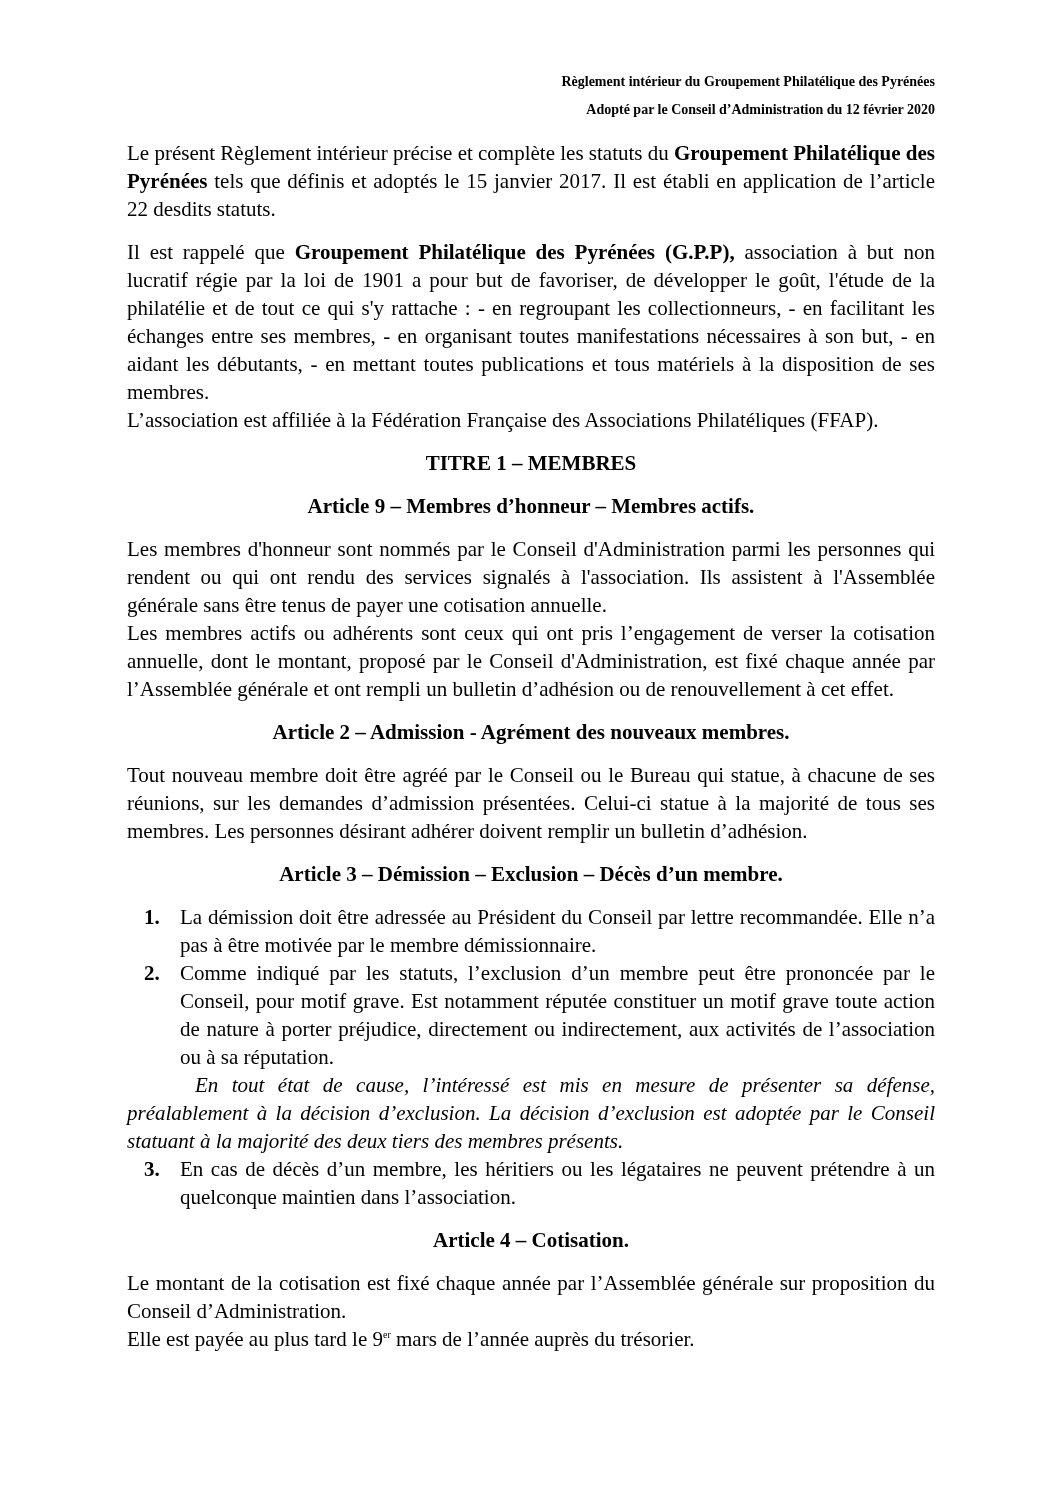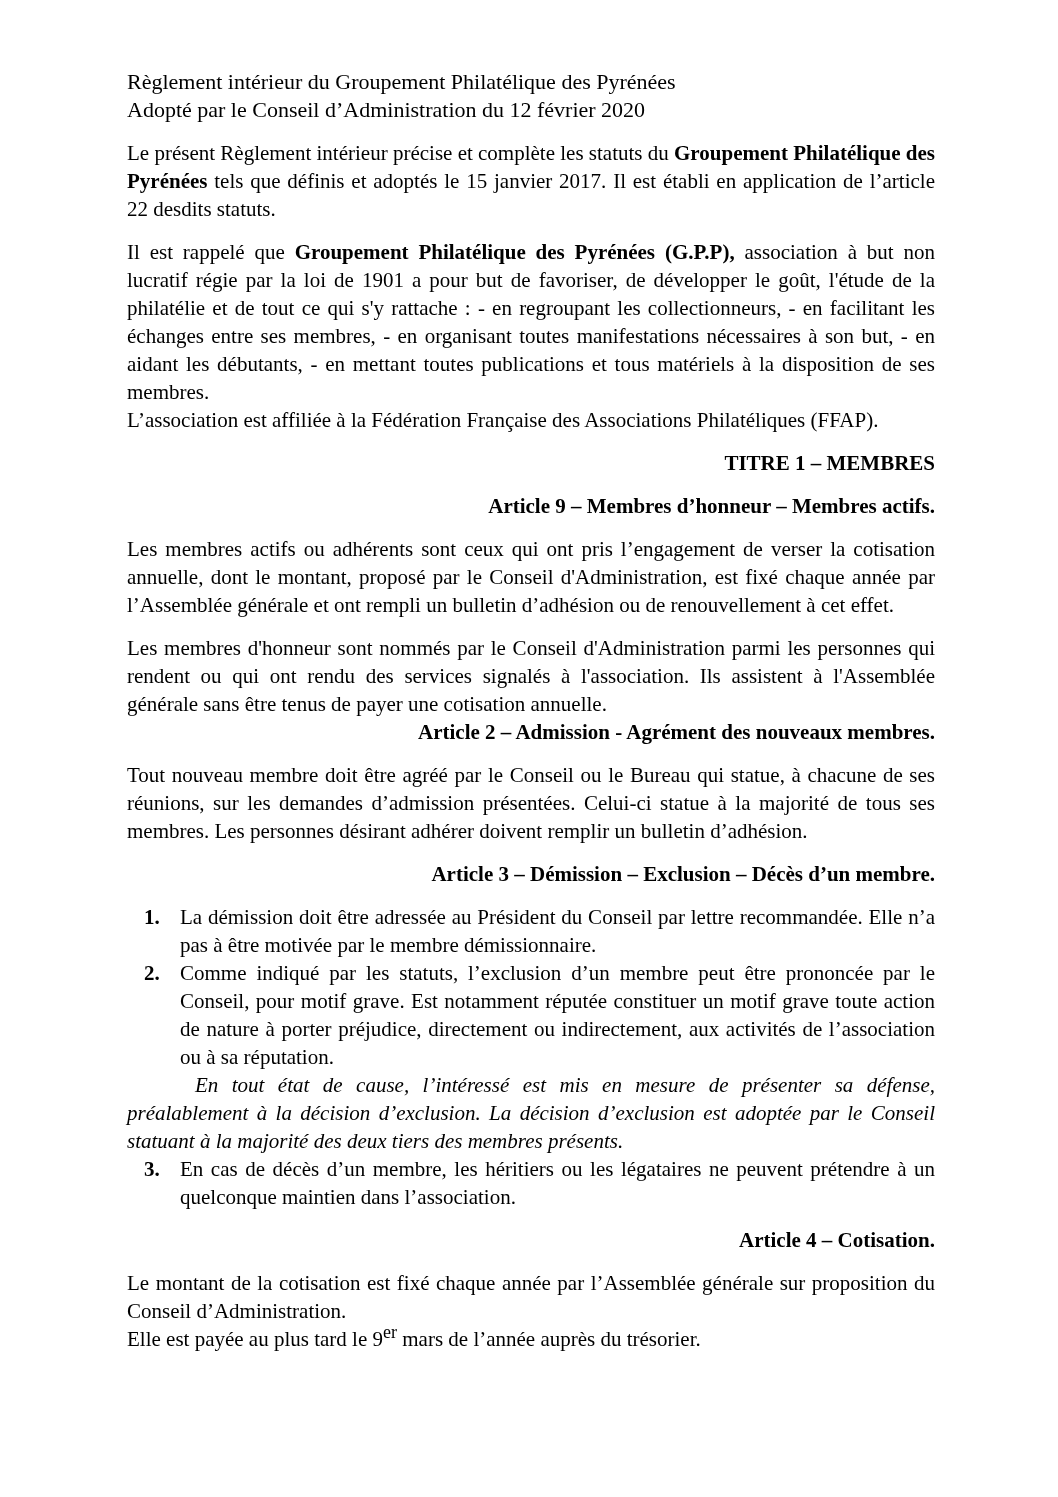--- a/index.html
+++ b/index.html
@@ -14,37 +14,37 @@
     box-sizing: border-box;
     background: #ffffff;
     color: #000000;
     font-family: "Liberation Serif", "DejaVu Serif", serif;
     font-size: 21px;
     line-height: 28px;
     padding: 68px 123px 40px 127px;
     overflow: hidden;
   }
   .doc-title {
-    text-align: left;
-    font-weight: normal;
-    font-size: 22px;
+    text-align: right;
+    font-weight: bold;
+    font-size: 14px;
     line-height: 28px;
     margin: 0 0 15px 0;
   }
   .para {
     margin: 0 0 15px 0;
     text-align: justify;
   }
   .tight {
     margin-bottom: 0;
   }
   .heading {
     font-weight: bold;
     margin: 0 0 15px 0;
-    text-align: right;
+    text-align: center;
   }
   .list-block {
     margin: 0 0 15px 0;
   }
   .li {
     display: flex;
   }
   .li .num {
     flex: 0 0 36px;
     margin-left: 17px;
@@ -56,21 +56,21 @@
     text-align: justify;
   }
   .hang {
     margin: 0;
     text-indent: 68px;
     text-align: justify;
     font-style: italic;
   }
   b { font-weight: bold; }
   sup {
-    font-size: 18px;
+    font-size: 10px;
     line-height: 0;
     vertical-align: super;
   }
 </style>
 </head>
 <body>
 
 <div class="page">
 
   <div class="doc-title tight">Règlement intérieur du Groupement Philatélique des Pyrénées</div>
@@ -78,22 +78,22 @@
 
   <p class="para"><span>Le présent Règlement intérieur précise et complète les statuts du </span><b>Groupement Philatélique des Pyrénées</b><span> tels que définis et adoptés le 15 janvier 2017. Il est établi en application de l’article 22 desdits statuts.</span></p>
 
   <p class="para tight"><span>Il est rappelé que </span><b>Groupement Philatélique des Pyrénées (G.P.P),</b><span> association à but non lucratif régie par la loi de 1901 a pour but de favoriser, de développer le goût, l'étude de la philatélie et de tout ce qui s'y rattache : - en regroupant les collectionneurs, - en facilitant les échanges entre ses membres, - en organisant toutes manifestations nécessaires à son but, - en aidant les débutants, - en mettant toutes publications et tous matériels à la disposition de ses membres.</span></p>
   <p class="para">L’association est affiliée à la Fédération Française des Associations Philatéliques (FFAP).</p>
 
 
   <div class="heading">TITRE 1 – MEMBRES</div>
 
   <div class="heading">Article 9 – Membres d’honneur – Membres actifs.</div>
+  <p class="para tight">Les membres d'honneur sont nommés par le Conseil d'Administration parmi les personnes qui rendent ou qui ont rendu des services signalés à l'association. Ils assistent à l'Assemblée générale sans être tenus de payer une cotisation annuelle.</p>
   <p class="para">Les membres actifs ou adhérents sont ceux qui ont pris l’engagement de verser la cotisation annuelle, dont le montant, proposé par le Conseil d'Administration, est fixé chaque année par l’Assemblée générale et ont rempli un bulletin d’adhésion ou de renouvellement à cet effet.</p>
-  <p class="para tight">Les membres d'honneur sont nommés par le Conseil d'Administration parmi les personnes qui rendent ou qui ont rendu des services signalés à l'association. Ils assistent à l'Assemblée générale sans être tenus de payer une cotisation annuelle.</p>
 
   <div class="heading">Article 2 – Admission - Agrément des nouveaux membres.</div>
   <p class="para">Tout nouveau membre doit être agréé par le Conseil ou le Bureau qui statue, à chacune de ses réunions, sur les demandes d’admission présentées. Celui-ci statue à la majorité de tous ses membres. Les personnes désirant adhérer doivent remplir un bulletin d’adhésion.</p>
 
   <div class="heading">Article 3 – Démission – Exclusion – Décès d’un membre.</div>
   <div class="list-block">
     <div class="li">
       <span class="num">1.</span>
       <span class="txt">La démission doit être adressée au Président du Conseil par lettre recommandée. Elle n’a pas à être motivée par le membre démissionnaire.</span>
     </div>

